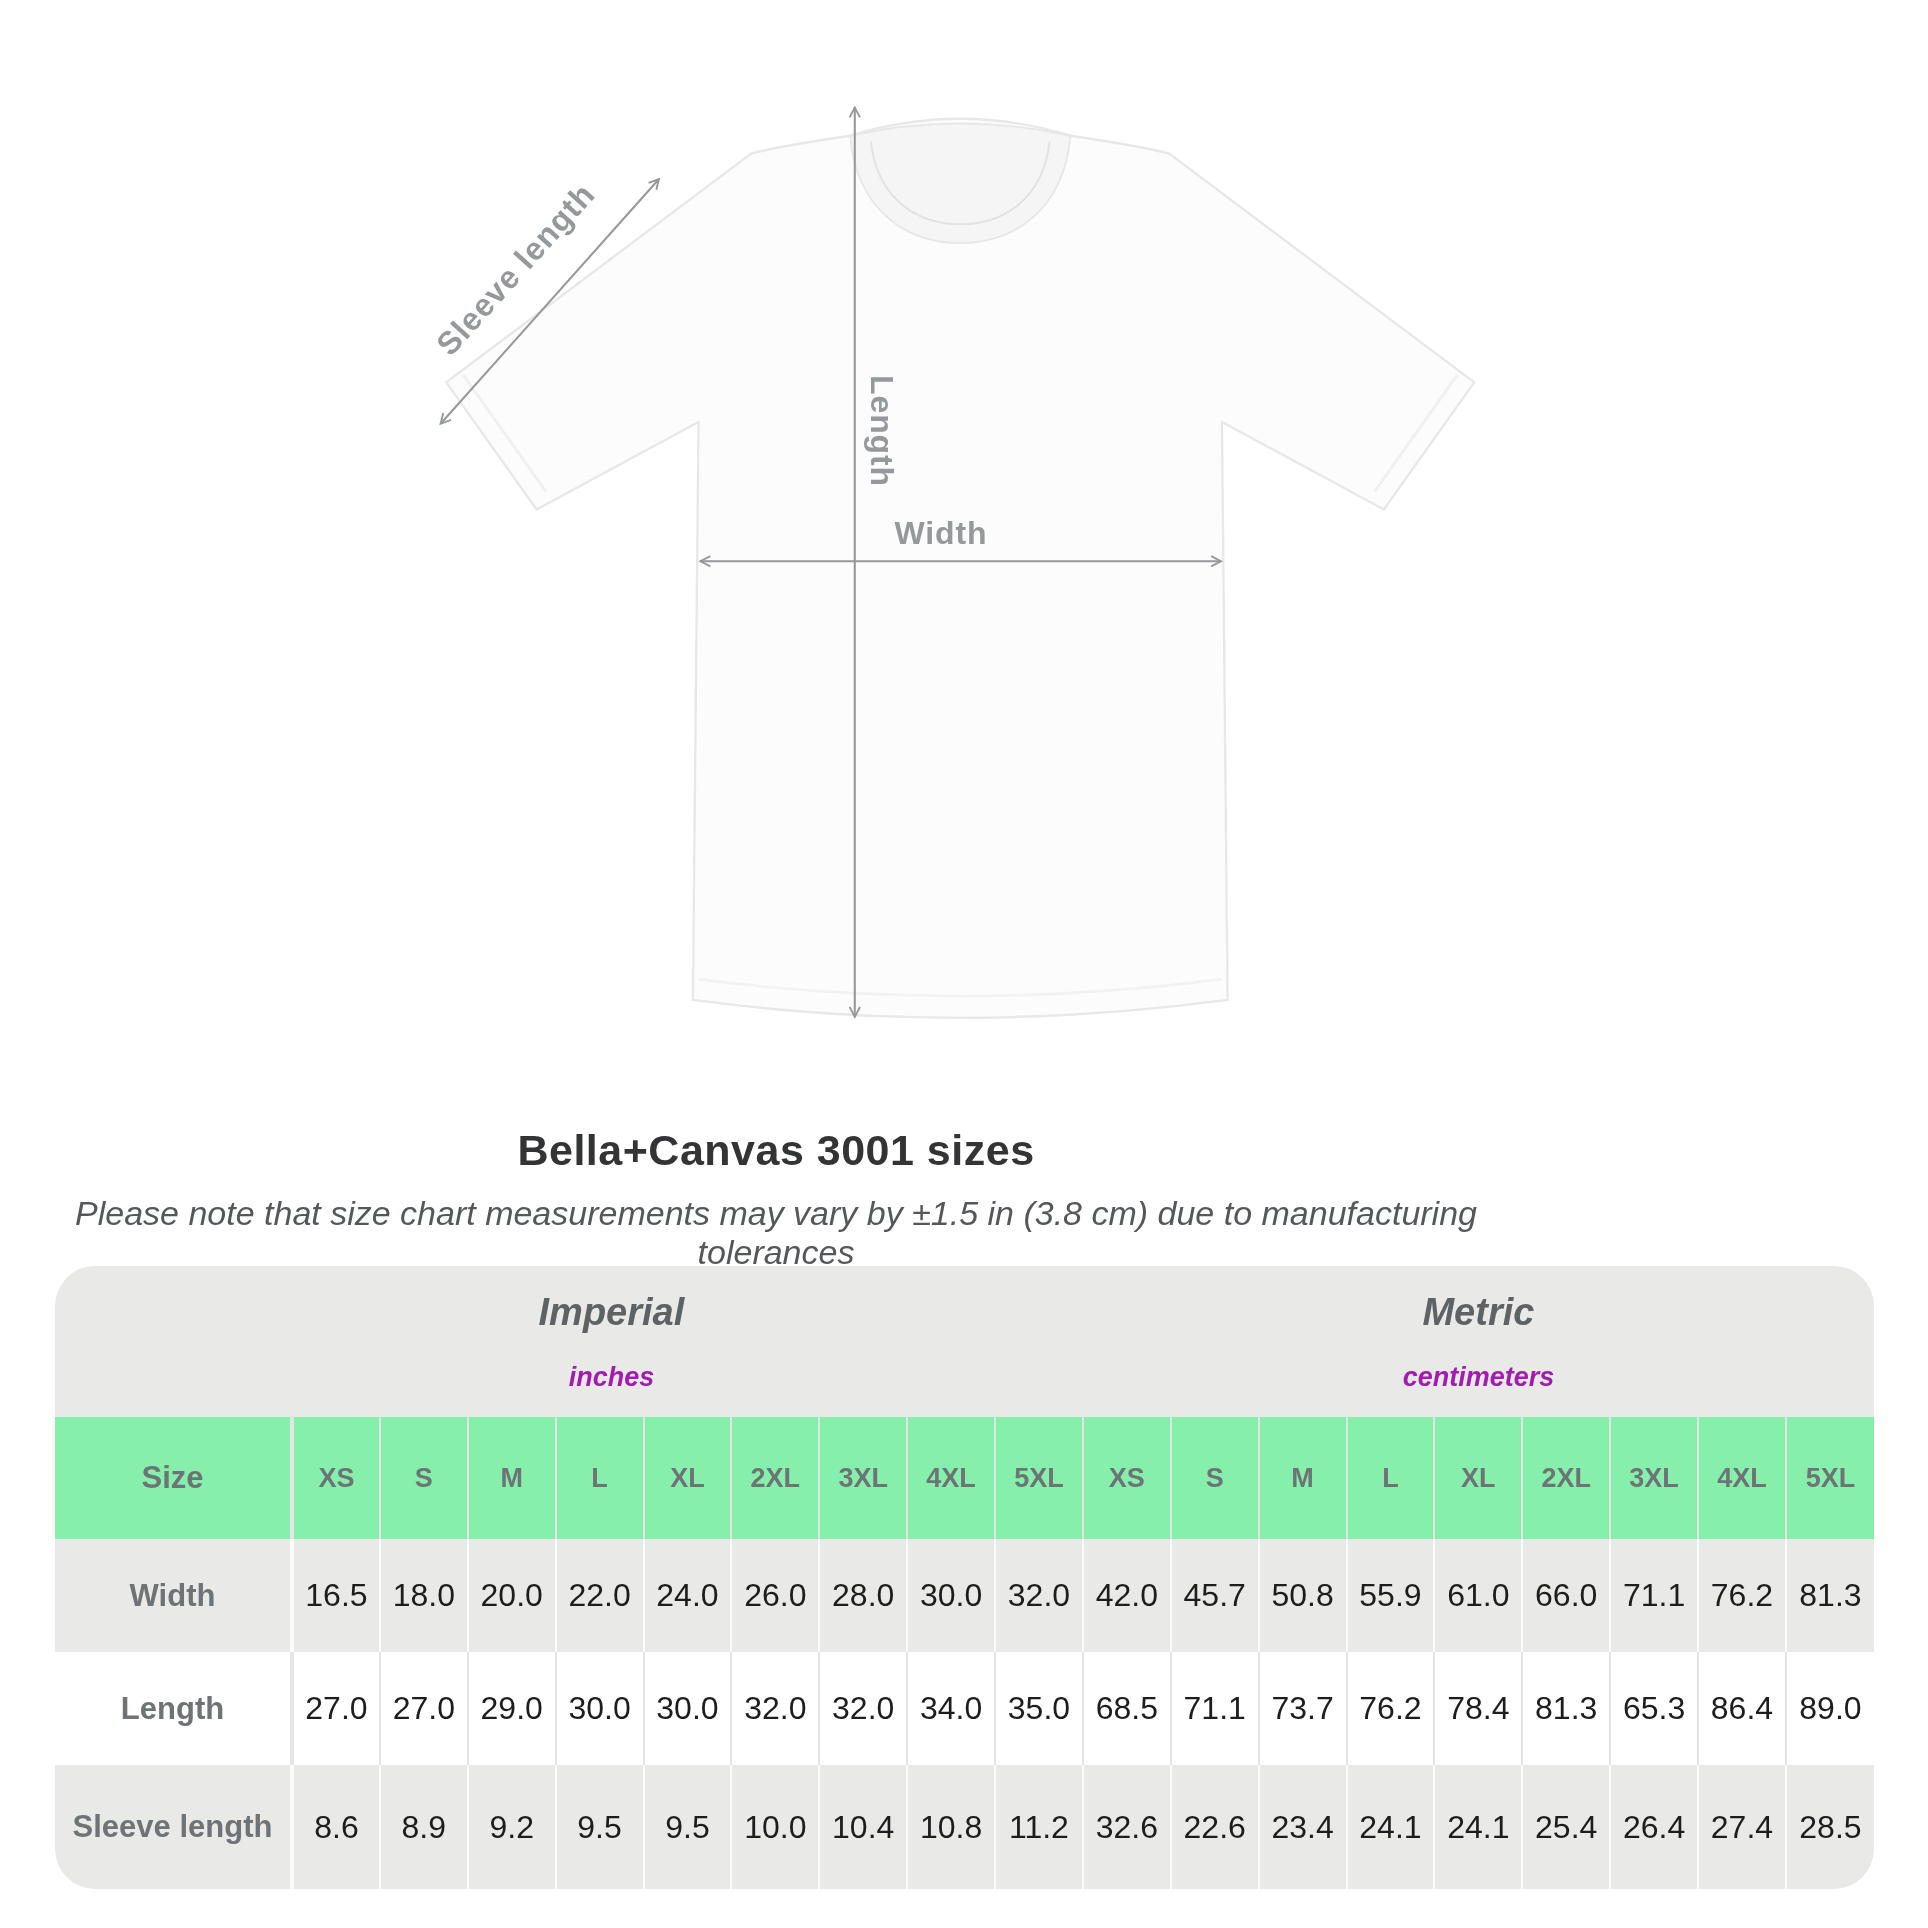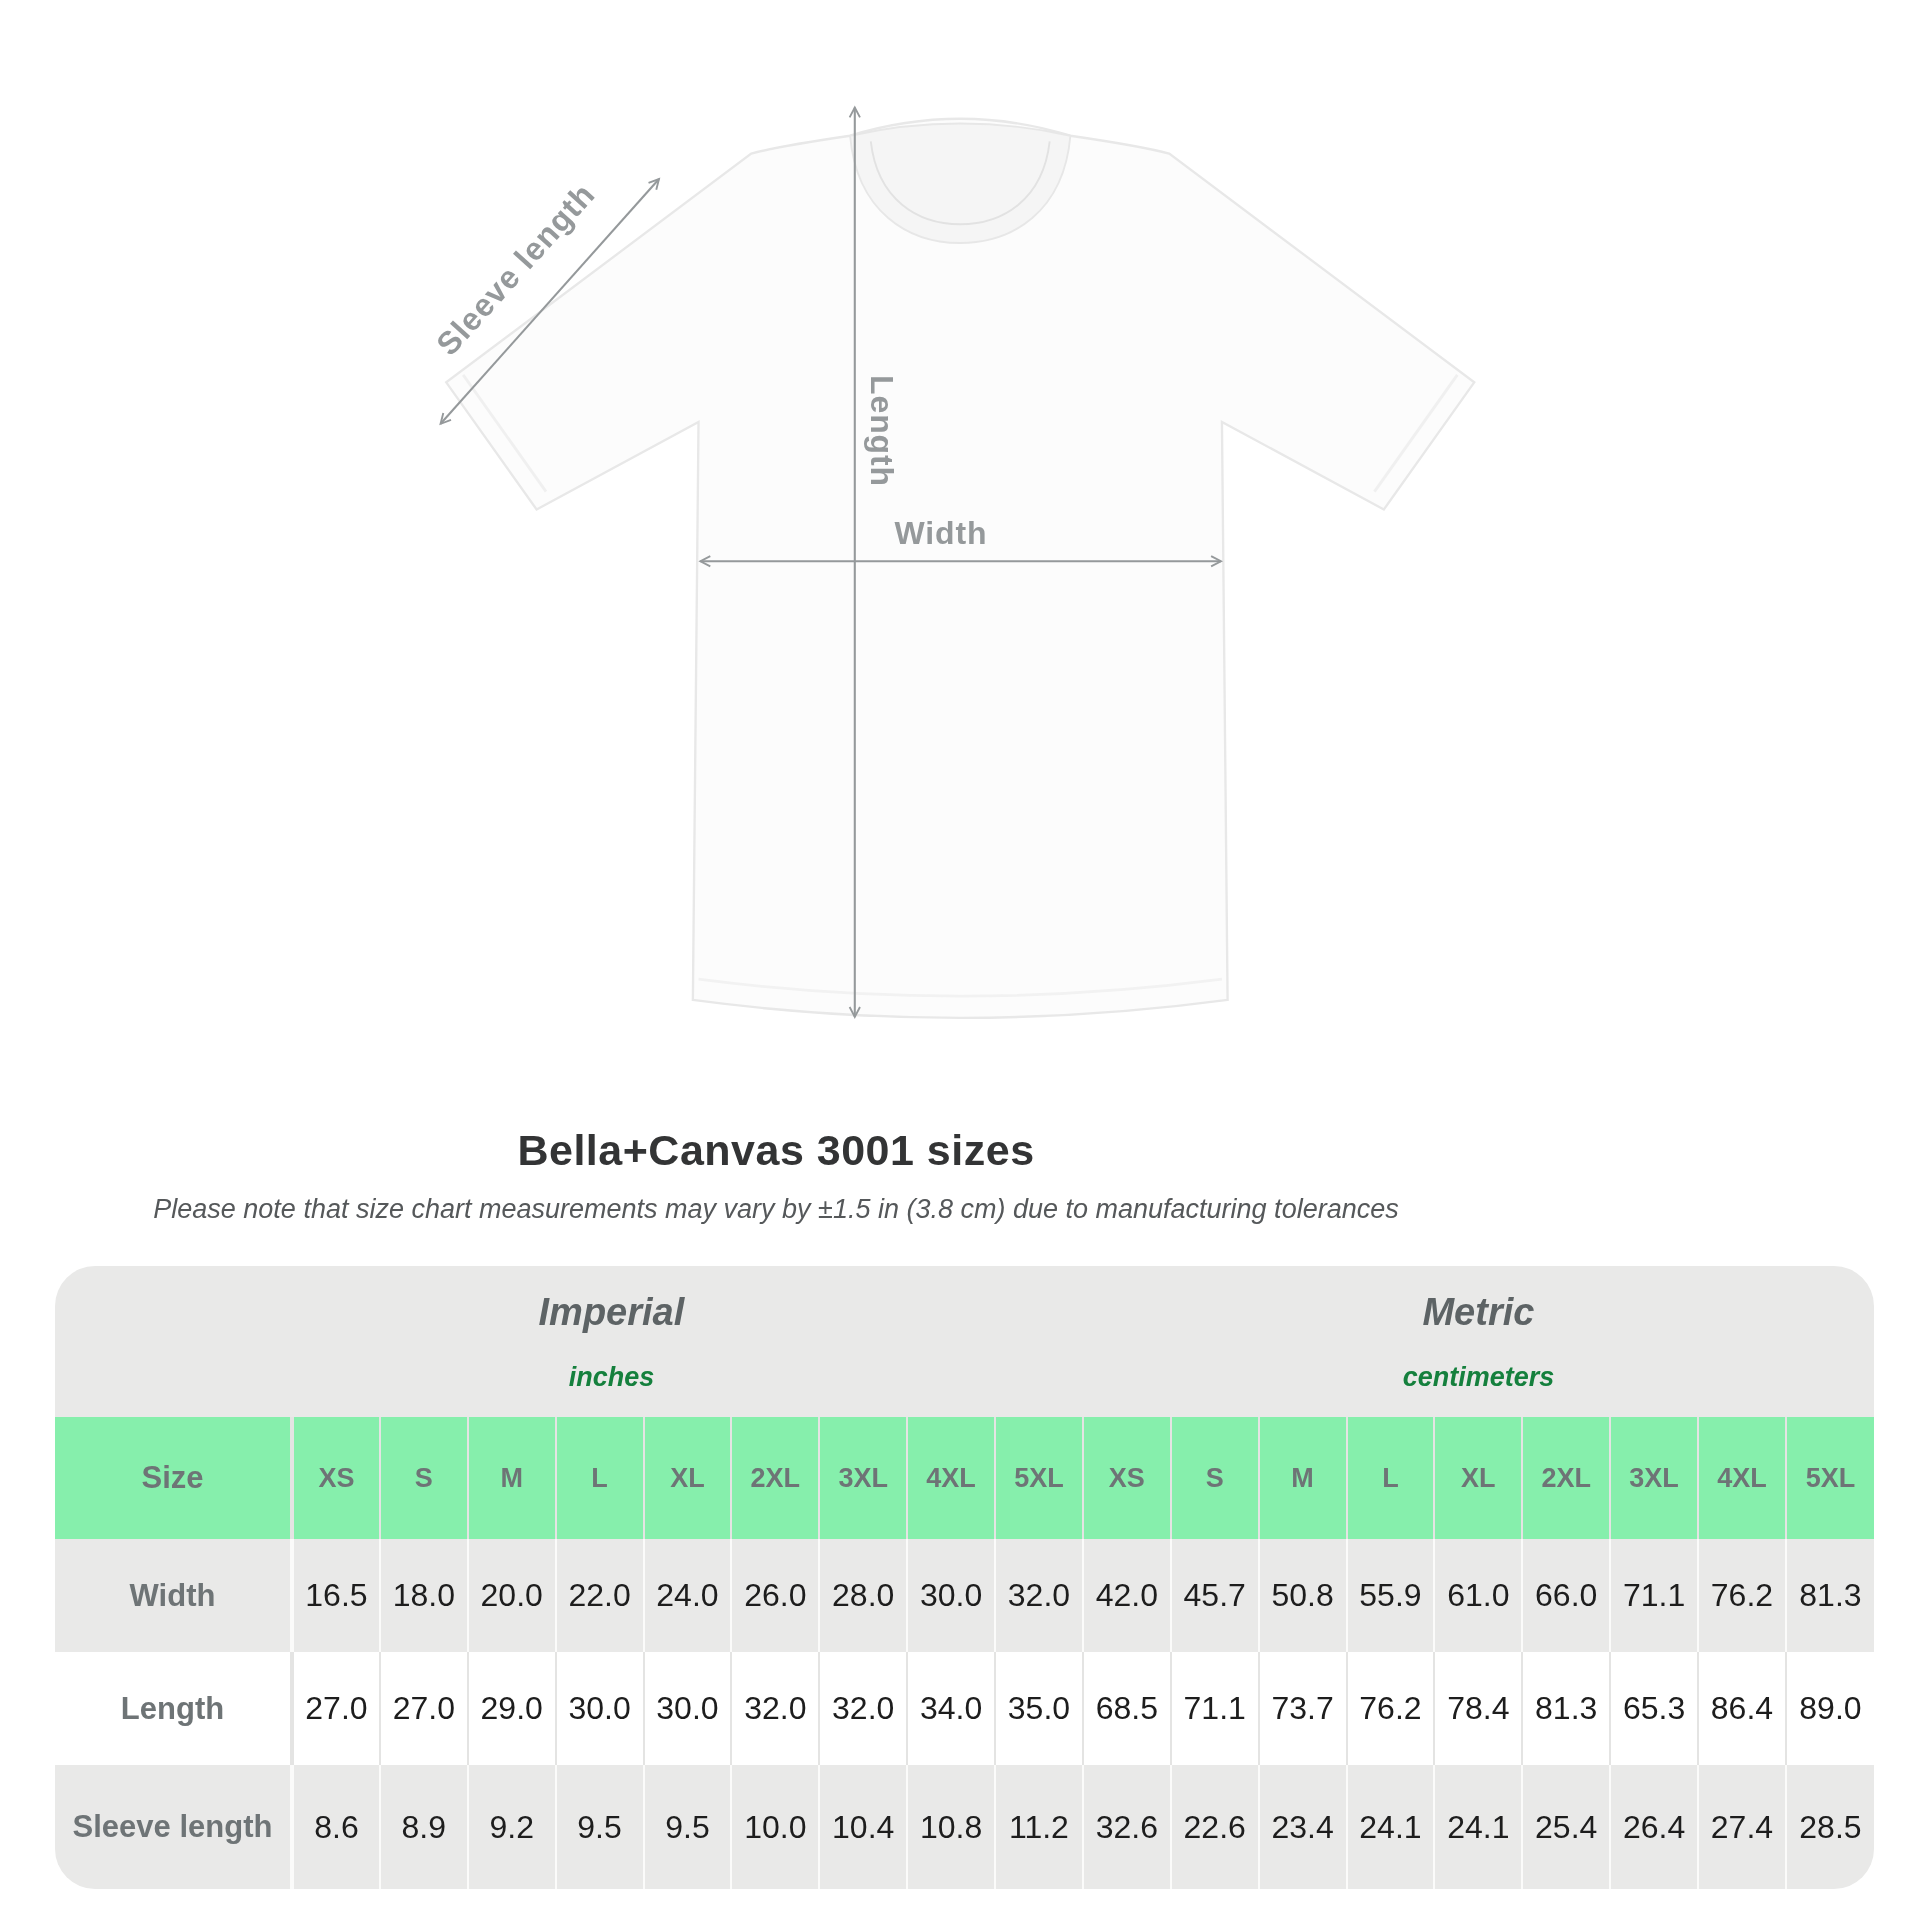--- a/index.html
+++ b/index.html
@@ -10,33 +10,33 @@
   .diagram{position:absolute;left:0;top:0;width:1928px;height:1130px;}
   .diagram svg{position:absolute;left:0;top:0;display:block;}
   .anno{position:absolute;color:#95999b;font-weight:bold;font-size:32px;letter-spacing:0.9px;line-height:1.1;}
   .lbl-width{left:847px;top:516px;width:188px;text-align:center;}
   .lbl-length{left:864px;top:375px;writing-mode:vertical-rl;}
   .lbl-sleeve{left:375px;top:252px;width:282px;text-align:center;transform:rotate(-48deg);}
 
   
   .titles{position:absolute;left:0;top:1126px;width:1552px;text-align:center;}
   .main-title{margin:0;font-size:43px;font-weight:bold;color:#333435;letter-spacing:0.5px;}
-  .sub-title{margin:19px 0 0 0;font-size:27px;font-style:italic;color:#55585a;}
+  .sub-title{margin:19px 0 0 0;font-size:34px;font-style:italic;color:#55585a;}
 
   
   .table-wrap{position:absolute;left:55px;top:1266px;width:1819px;border-radius:40px;overflow:hidden;}
   table{border-collapse:collapse;width:1819px;table-layout:fixed;}
   col.clabel{width:237px;}
   th,td{padding:0;margin:0;text-align:center;vertical-align:middle;}
 
   tr.band th{height:151px;background:#e9e9e8;vertical-align:middle;}
   .band-inner{display:flex;flex-direction:column;align-items:center;justify-content:center;gap:28px;}
   th.band-imperial .band-inner{padding-left:85px;}
   .band-title{font-size:38px;font-weight:bold;font-style:italic;color:#5d6365;}
-  .band-unit{font-size:27px;font-style:italic;color:#15803d;}
+  .band-unit{font-size:27px;font-style:italic;color:#a21caf;}
 
   tr.r-size{height:122px;background:#86efac;}
   tr.r-data{height:113px;}
   tr.r-last{height:124px;}
   tr.row-white{background:#ffffff;}
   tr.row-gray{background:#e9e9e8;}
 
   .rlabel{font-size:31px;font-weight:bold;color:#6e7476;}
   .sizecell{font-size:27px;font-weight:bold;color:#6e7476;}
   td.val{font-size:32px;color:#1d1d1d;font-weight:normal;}

